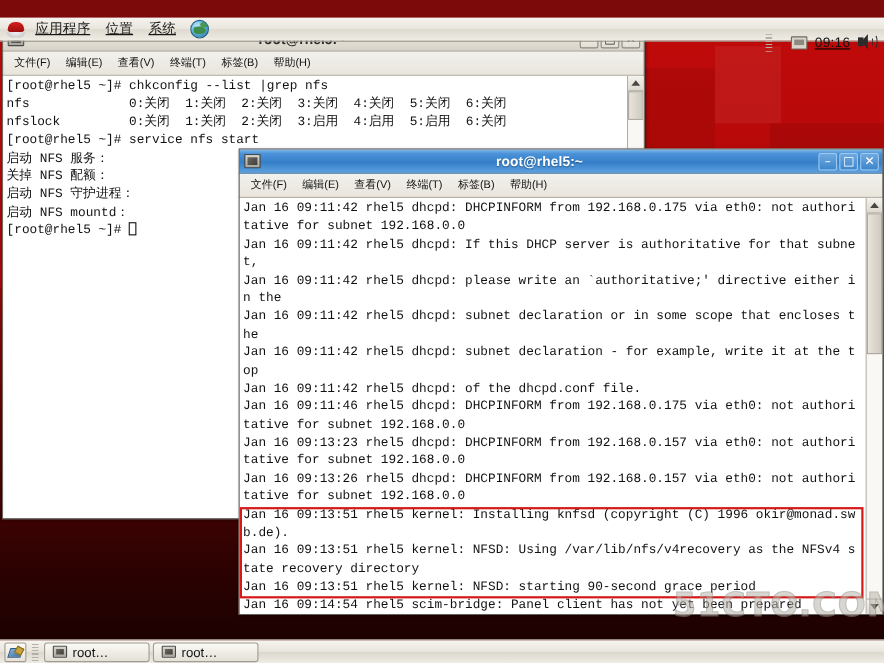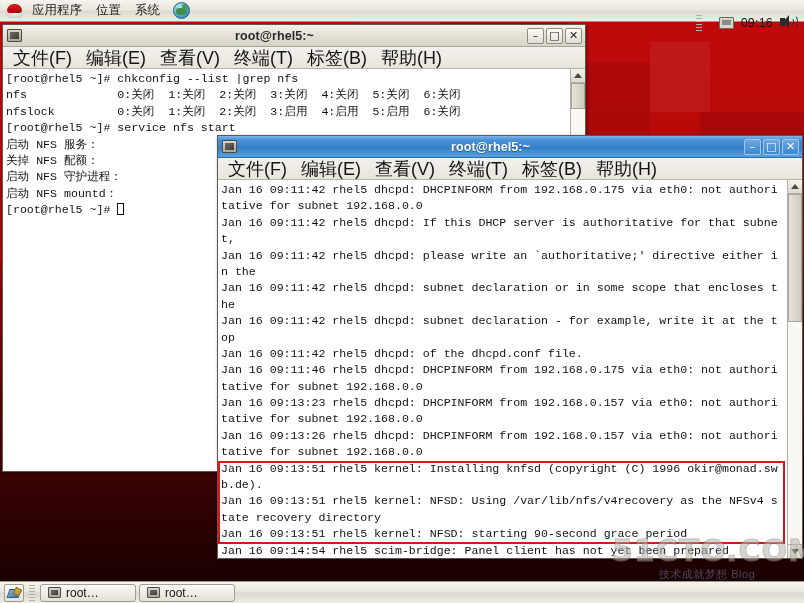--- a/index.html
+++ b/index.html
@@ -18,25 +18,26 @@
   #desktop {
     position: absolute; left: 0; top: 22px; width: 804px; height: 559px;
     background:
       linear-gradient(180deg, #c00a0a 0%, #b00808 38%, #8c0606 62%, #4a0202 100%);
     overflow: hidden;
   }
   .wp-block { position: absolute; }
 
   
   #top-panel {
-    position: absolute; left: 0; top: 0; width: 804px; height: 22px;
+    position: absolute; left: 0; top: 16px; width: 804px; height: 22px;
     background: linear-gradient(180deg,#f6f4ef 0%, #e9e6de 48%, #dedad0 52%, #f0ede6 100%);
     border-bottom: 1px solid #9a968c;
     display: flex; align-items: center;
     z-index: 60;
+    text-decoration: underline;
   }
   #top-panel .menu-item {
     font-size: 12.5px; color: #1c1c1c; padding: 0 7px; line-height: 21px;
     white-space: nowrap;
   }
   .redhat-logo {
     width: 19px; height: 16px; margin-left: 5px; margin-right: 1px;
     position: relative;
   }
   .redhat-logo .brim {
@@ -146,21 +147,21 @@
     background: linear-gradient(180deg,#fcfbf7,#e2ded4);
     border: 1px solid #8e8a80; color: #1e1e1e;
   }
   .menubar {
     height: 22px; display: flex; align-items: center; flex: none;
     background: linear-gradient(180deg,#f3f1ec 0%, #e8e5dd 100%);
     border-bottom: 1px solid #b8b3a8;
     padding-left: 3px;
   }
   .menubar .mb-item {
-    font-size: 18px; color: #141414; padding: 0 7px; line-height: 20px; white-space: nowrap;
+    font-size: 10px; color: #141414; padding: 0 7px; line-height: 20px; white-space: nowrap;
   }
   .term-area {
     flex: 1; display: flex; background: #ffffff; overflow: hidden; position: relative;
   }
   .term-text {
     flex: 1; padding: 2px 1px 0 3px;
     font-family: "DejaVu Sans Mono", monospace;
     font-size: 11.6px; line-height: 16.4px;
     color: #111111; white-space: pre; overflow: hidden;
     background: #ffffff;
@@ -354,21 +355,20 @@
           <div class="arrow-dn"></div>
         </div>
     </div>
   </div>
 </div>
 
 <div id="redbox" style="left:218px;top:461px;width:567px;height:83px;"></div>
 
 <div id="watermark" style="left:612px;top:536px;width:190px;">
   <div class="wm-main">51CTO.COM</div>
-  <div class="wm-sub">技术成就梦想  Blog</div>
 </div>
 
 <div id="bottom-panel">
   <div class="show-desktop">
       <div class="pen"></div>
     </div>
   <div class="panel-grip"></div>
   <div class="task-btn">
     <div class="ticon"></div>
     <span>root…</span>

